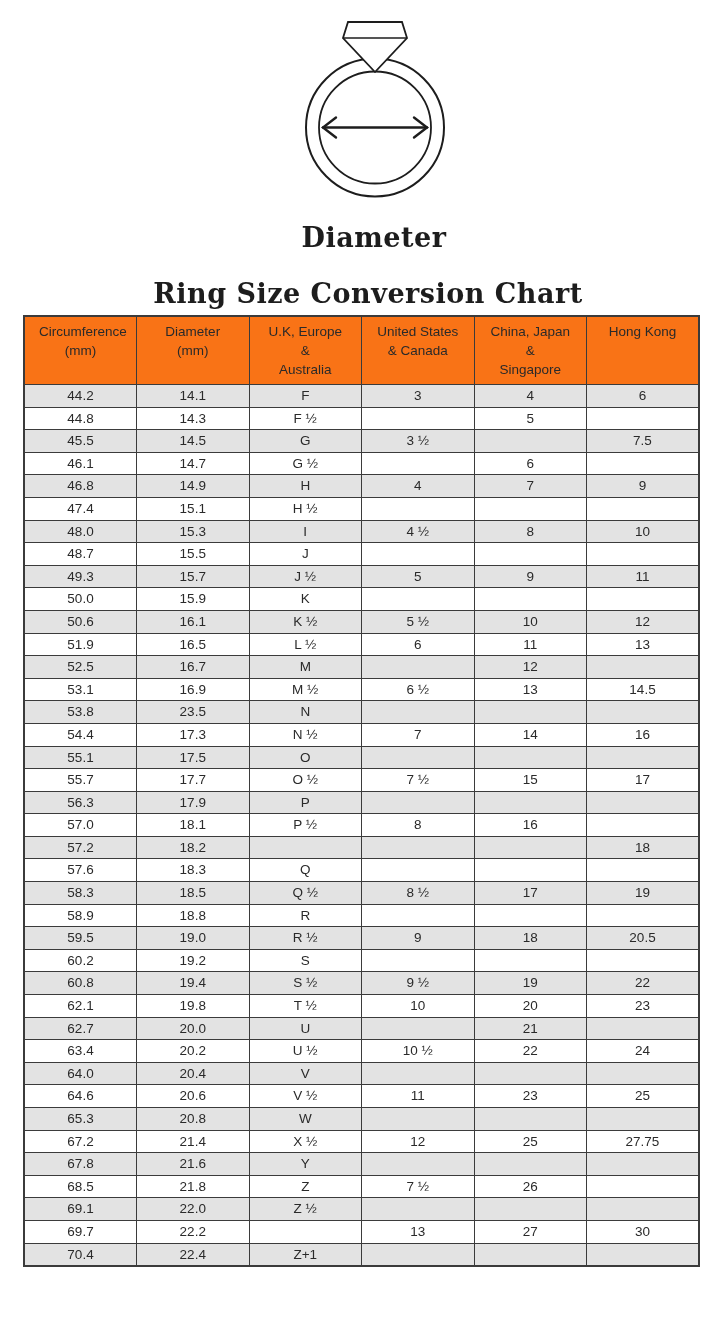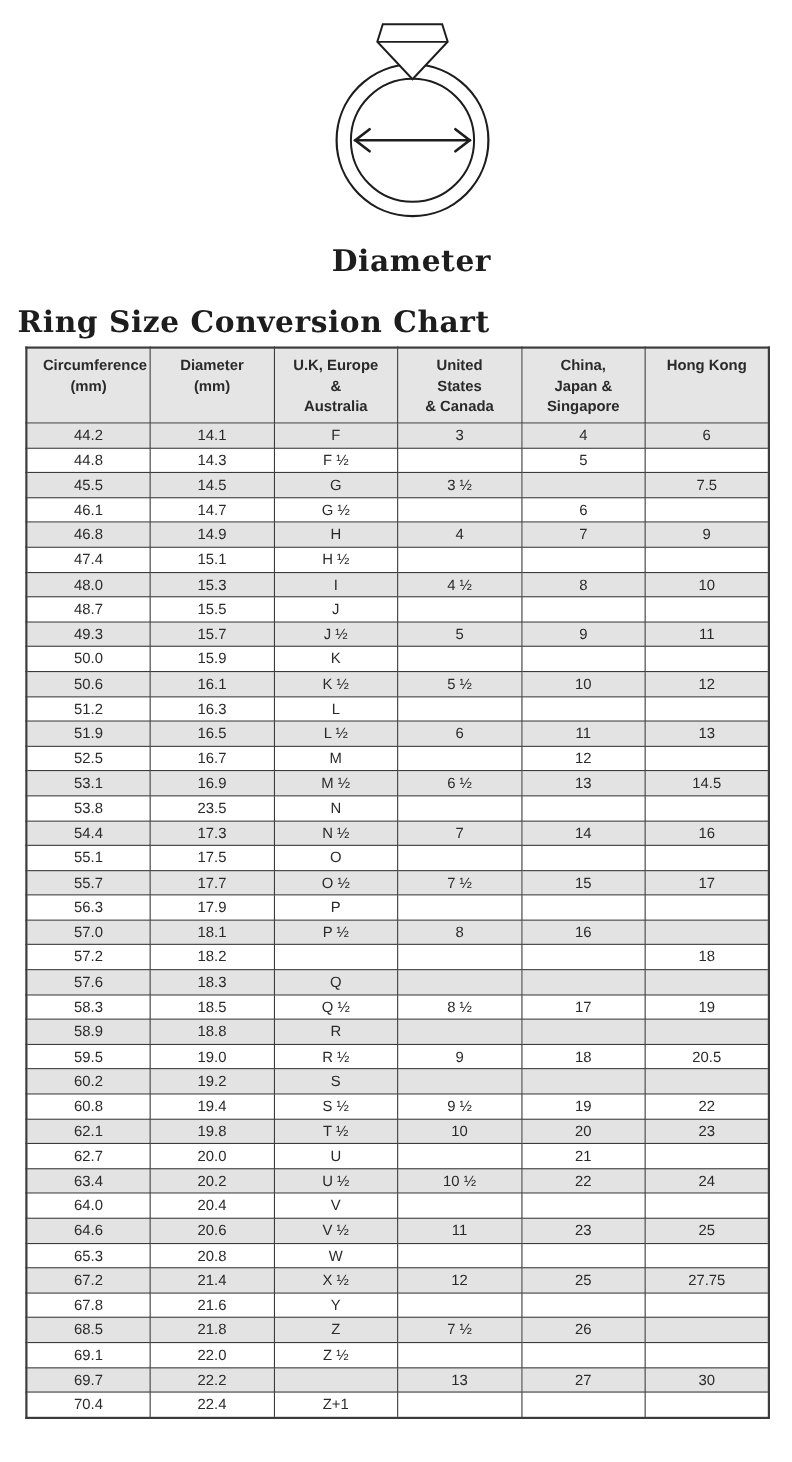--- a/index.html
+++ b/index.html
@@ -25,21 +25,21 @@
     font-family: "DejaVu Serif", "Liberation Serif", serif;
     font-weight: bold;
     font-size: 27px;
     line-height: 32px;
     color: #1d1d1d;
     letter-spacing: 0.5px;
   }
   .chart-title {
     margin: 24px 0 0 0;
     padding-left: 16px;
-    text-align: left;
+    text-align: center;
     font-family: "DejaVu Serif", "Liberation Serif", serif;
     font-weight: bold;
     font-size: 27px;
     line-height: 32px;
     color: #1d1d1d;
     letter-spacing: 0.5px;
   }
   table.conversion {
     border-collapse: collapse;
     table-layout: fixed;
@@ -50,26 +50,26 @@
   table.conversion th,
   table.conversion td {
     border: 1px solid #3b3b3b;
     text-align: center;
     vertical-align: middle;
     color: #2a2a2a;
     font-size: 13.5px;
     overflow: hidden;
   }
   table.conversion th {
-    font-weight: bold;
+    font-weight: normal;
     white-space: pre-line;
     line-height: 19px;
     padding: 5px 14px;
     vertical-align: top;
-    background: #e5e5e5;
+    background: #f97316;
   }
   table.conversion td {
     line-height: 17.6px;
     padding: 2px 3px;
     background: #ffffff;
     white-space: nowrap;
   }
   table.conversion tbody tr:nth-child(odd) td {
     background: #e3e3e3;
   }
@@ -196,28 +196,20 @@
       </tr>
       <tr>
         <td>50.6</td>
         <td>16.1</td>
         <td>K ½</td>
         <td>5 ½</td>
         <td>10</td>
         <td>12</td>
       </tr>
       <tr>
-        <td>51.2</td>
-        <td>16.3</td>
-        <td>L</td>
-        <td></td>
-        <td></td>
-        <td></td>
-      </tr>
-      <tr>
         <td>51.9</td>
         <td>16.5</td>
         <td>L ½</td>
         <td>6</td>
         <td>11</td>
         <td>13</td>
       </tr>
       <tr>
         <td>52.5</td>
         <td>16.7</td>

